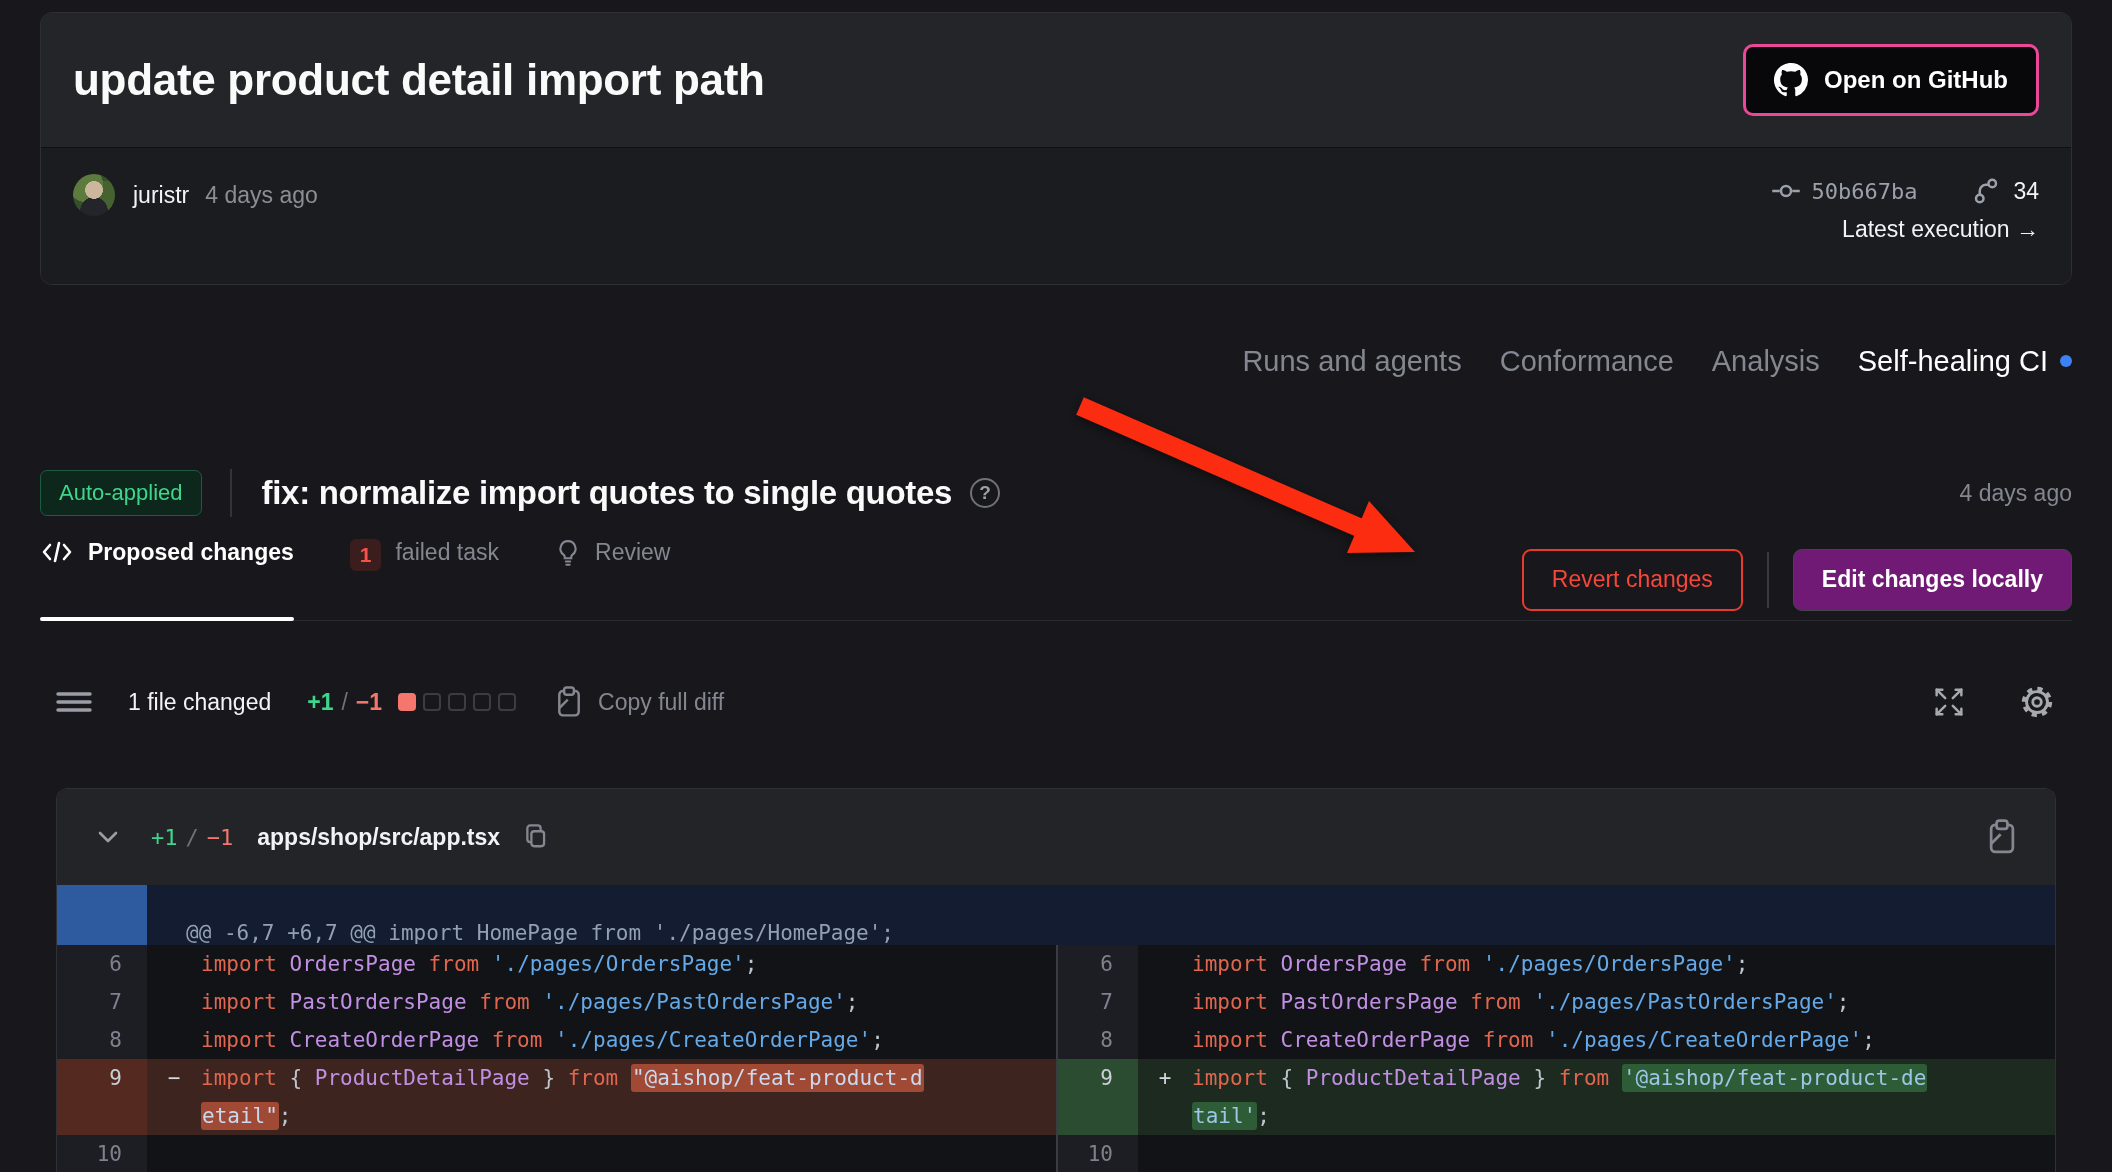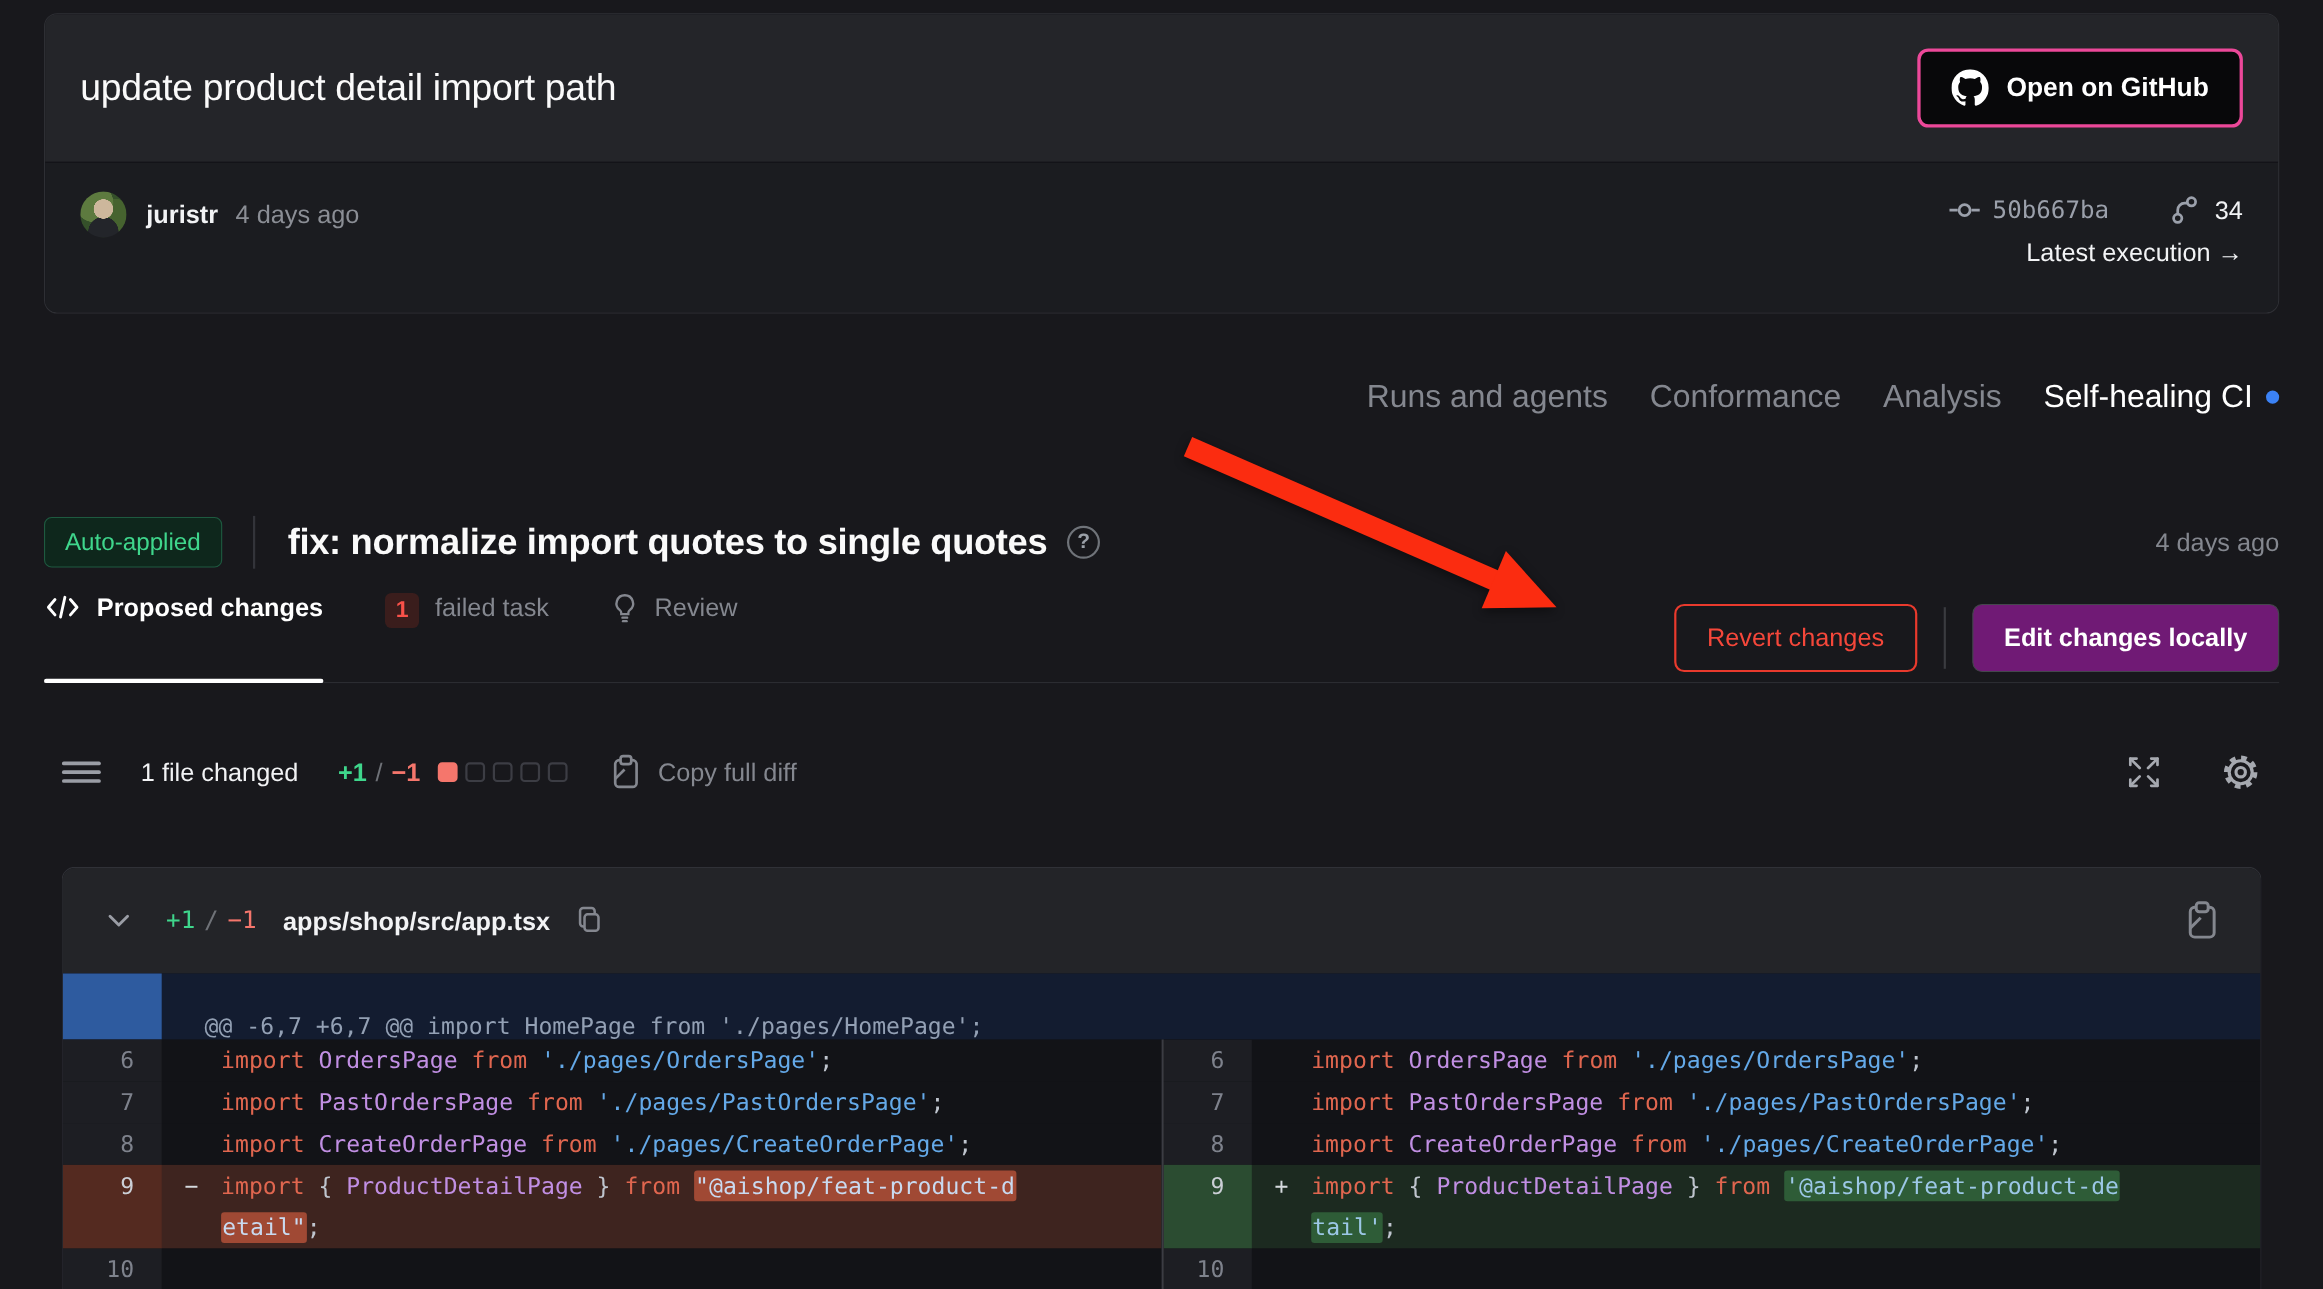--- a/index.html
+++ b/index.html
@@ -8,31 +8,31 @@
     background:#18181c;
     font-family:"Liberation Sans", sans-serif;
     color:#e8e9ec;
     position:relative;
   }
   .page { padding:12px 40px 0; position:relative; }
 
   
   .header-card { border:1px solid #2e2f34; border-radius:12px; overflow:hidden; height:273px; }
   .hc-top { height:135px; background:#242529; display:flex; align-items:center; justify-content:space-between; padding:0 32px; border-bottom:1px solid #101014; }
-  .hc-title { font-size:34px; font-weight:400; letter-spacing:-0.3px; color:#fafafa; }
+  .hc-title { font-size:44px; font-weight:700; letter-spacing:-0.3px; color:#fafafa; }
   .gh-btn { display:flex; align-items:center; gap:16px; background:#08080a; border:3px solid #ec4899; border-radius:10px; height:72px; padding:0 28px; color:#ffffff; font-size:24px; font-weight:600; cursor:pointer; }
   .hc-bottom { height:136px; background:#1b1c20; display:flex; align-items:flex-start; padding:26px 32px 0; }
   .avatar { width:42px; height:42px; border-radius:50%; flex:0 0 auto;
     background:
       radial-gradient(circle at 50% 38%, #cdb79c 0 26%, rgba(0,0,0,0) 27%),
       radial-gradient(circle at 50% 88%, #23252a 0 32%, rgba(0,0,0,0) 33%),
       radial-gradient(circle at 30% 25%, #5d7a3f 0 40%, rgba(0,0,0,0) 41%),
       radial-gradient(circle at 75% 60%, #46632f 0 45%, rgba(0,0,0,0) 46%),
       #35502a; }
-  .author-name { font-size:23px; font-weight:700; margin-left:18px; line-height:42px; color:#f2f3f5; }
+  .author-name { font-size:23px; font-weight:400; margin-left:18px; line-height:42px; color:#f2f3f5; }
   .author-time { font-size:23px; color:#8b8e95; margin-left:16px; line-height:42px; }
   .hc-right { margin-left:auto; display:flex; flex-direction:column; align-items:flex-end; gap:10px; padding-top:2px; }
   .hc-right-row1 { display:flex; align-items:center; gap:54px; }
   .commit-chip { display:flex; align-items:center; gap:10px; color:#9ba0ab; font-family:"DejaVu Sans Mono", monospace; font-size:22px; }
   .exec-chip { display:flex; align-items:center; gap:12px; color:#f2f3f5; font-size:23px; font-weight:500;justify-content:space-between; }
   .latest-exec { font-size:23px; color:#f2f3f5; cursor:pointer; }
 
   
   .nav-row { margin-top:58px; display:flex; justify-content:flex-end; align-items:center; gap:38px; font-size:29px; height:36px; }
   .nav-item { color:#84878f; cursor:pointer; display:flex; align-items:center; gap:12px; }

